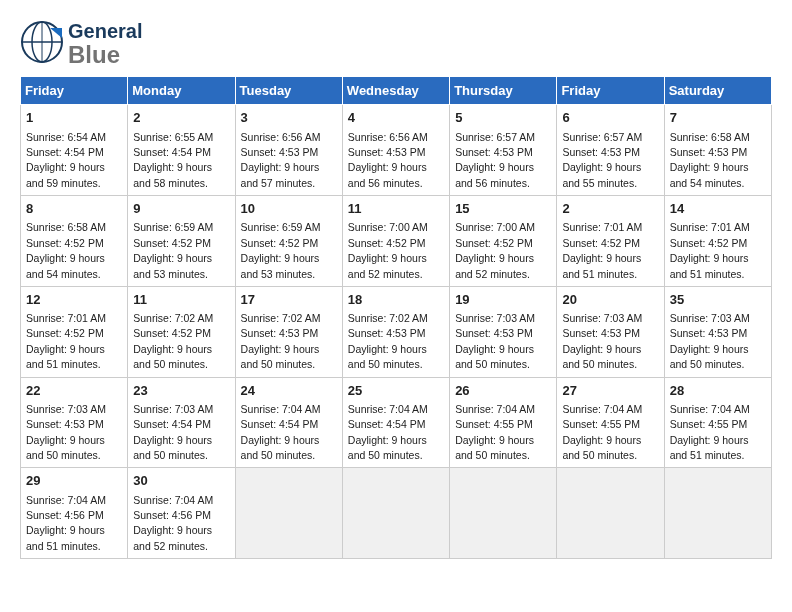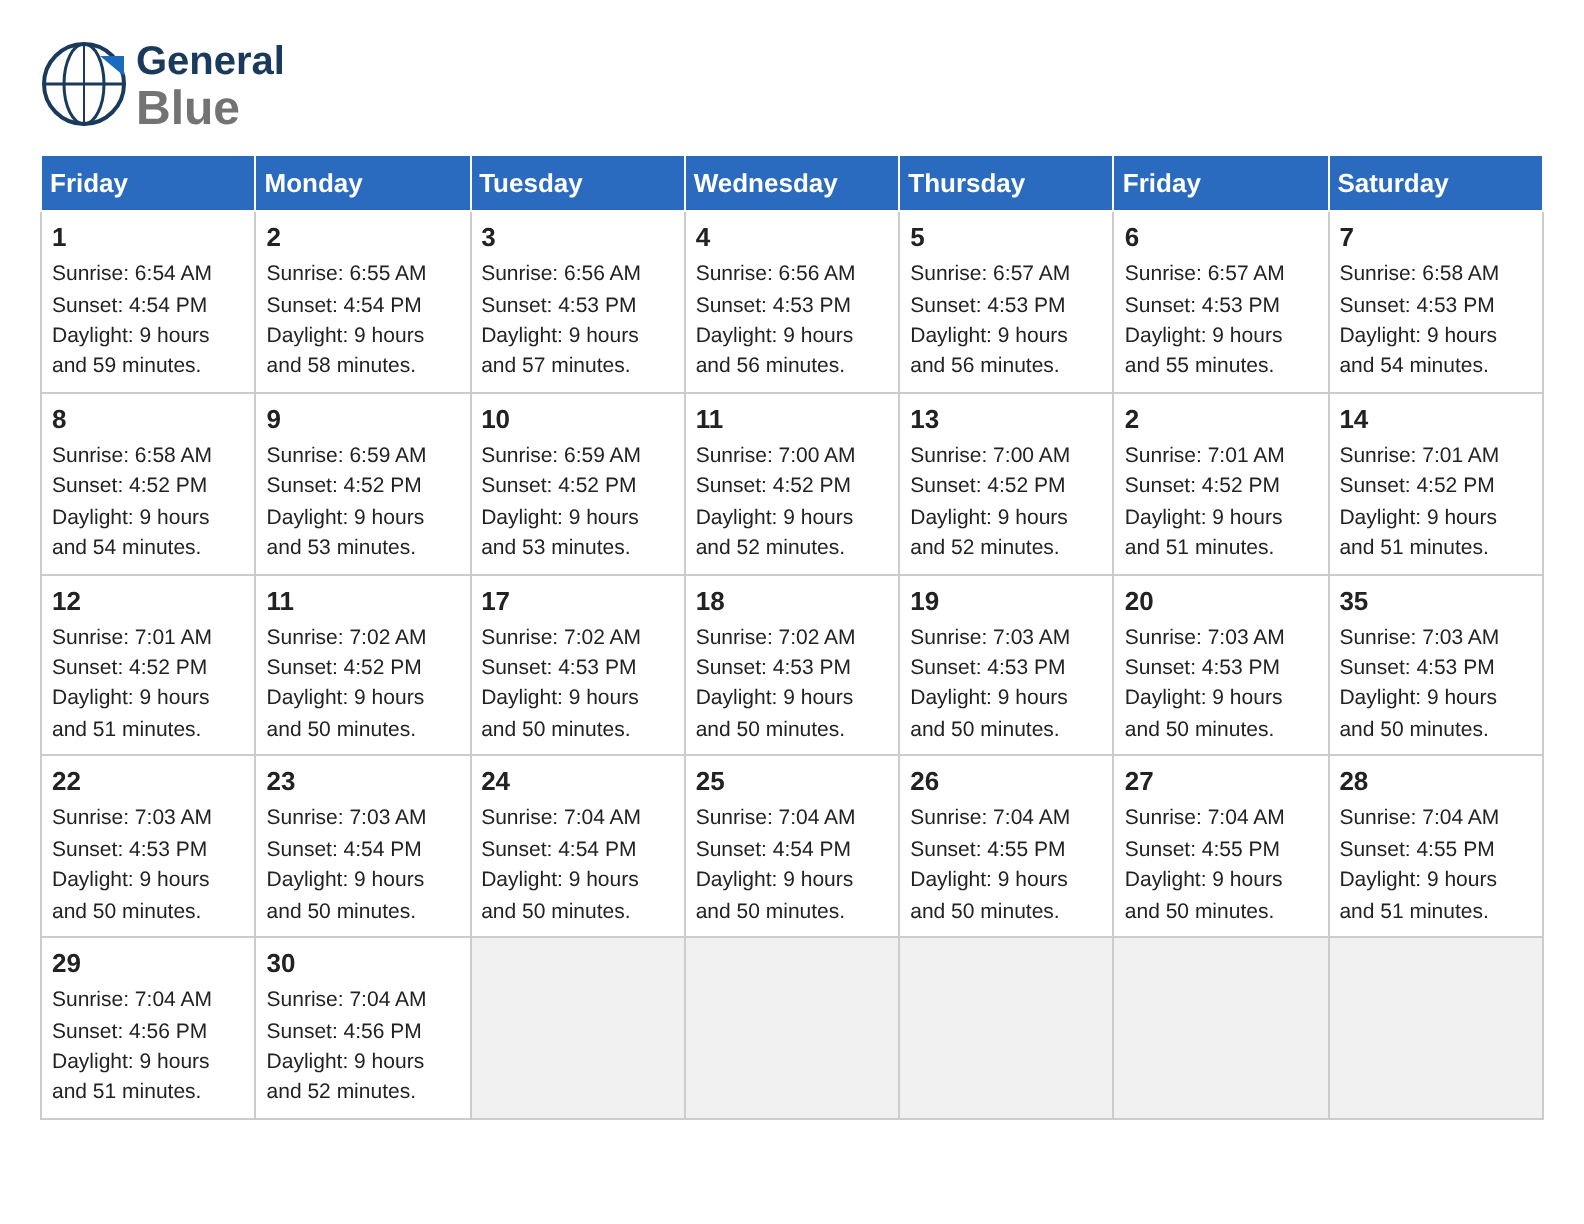--- a/index.html
+++ b/index.html
@@ -156,21 +156,21 @@
   </td>
         <td>
     <span class="day-num">10</span>
     <span class="day-info">Sunrise: 6:59 AM<br>Sunset: 4:52 PM<br>Daylight: 9 hours and 53 minutes.</span>
   </td>
         <td>
     <span class="day-num">11</span>
     <span class="day-info">Sunrise: 7:00 AM<br>Sunset: 4:52 PM<br>Daylight: 9 hours and 52 minutes.</span>
   </td>
         <td>
-    <span class="day-num">13</span>
+    <span class="day-num">15</span>
     <span class="day-info">Sunrise: 7:00 AM<br>Sunset: 4:52 PM<br>Daylight: 9 hours and 52 minutes.</span>
   </td>
         <td>
     <span class="day-num">2</span>
     <span class="day-info">Sunrise: 7:01 AM<br>Sunset: 4:52 PM<br>Daylight: 9 hours and 51 minutes.</span>
   </td>
         <td>
     <span class="day-num">14</span>
     <span class="day-info">Sunrise: 7:01 AM<br>Sunset: 4:52 PM<br>Daylight: 9 hours and 51 minutes.</span>
   </td>

